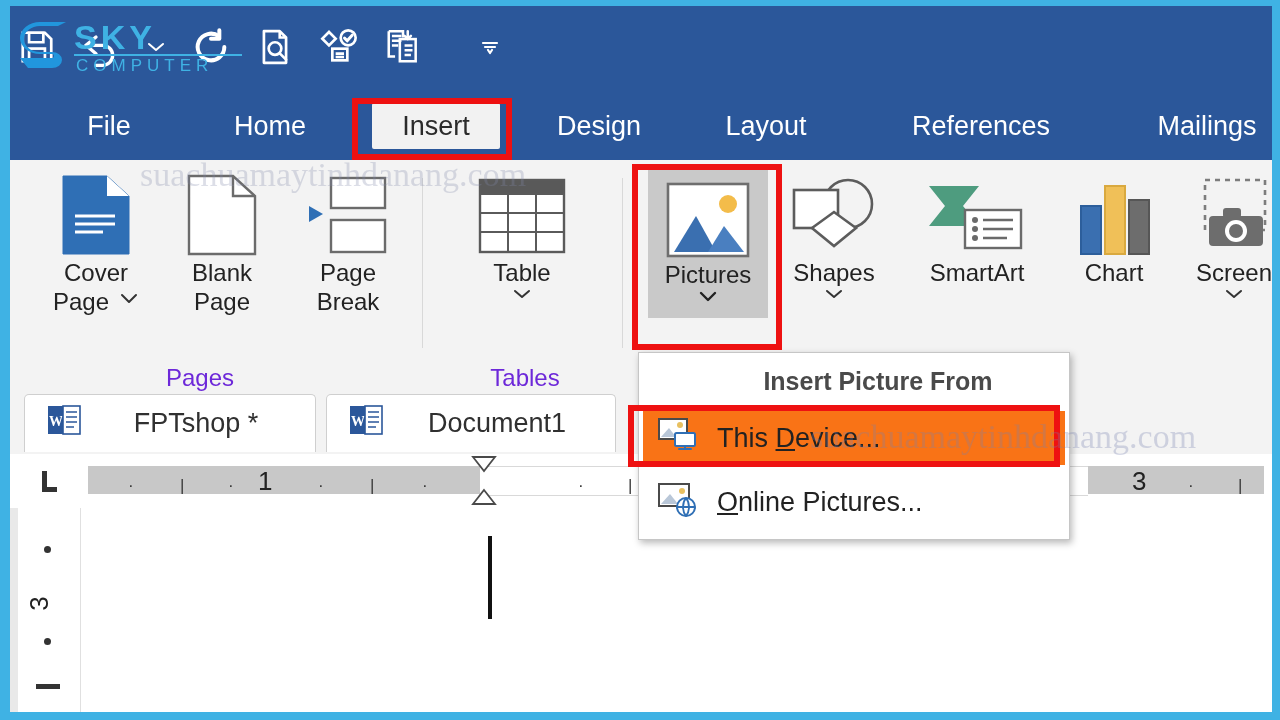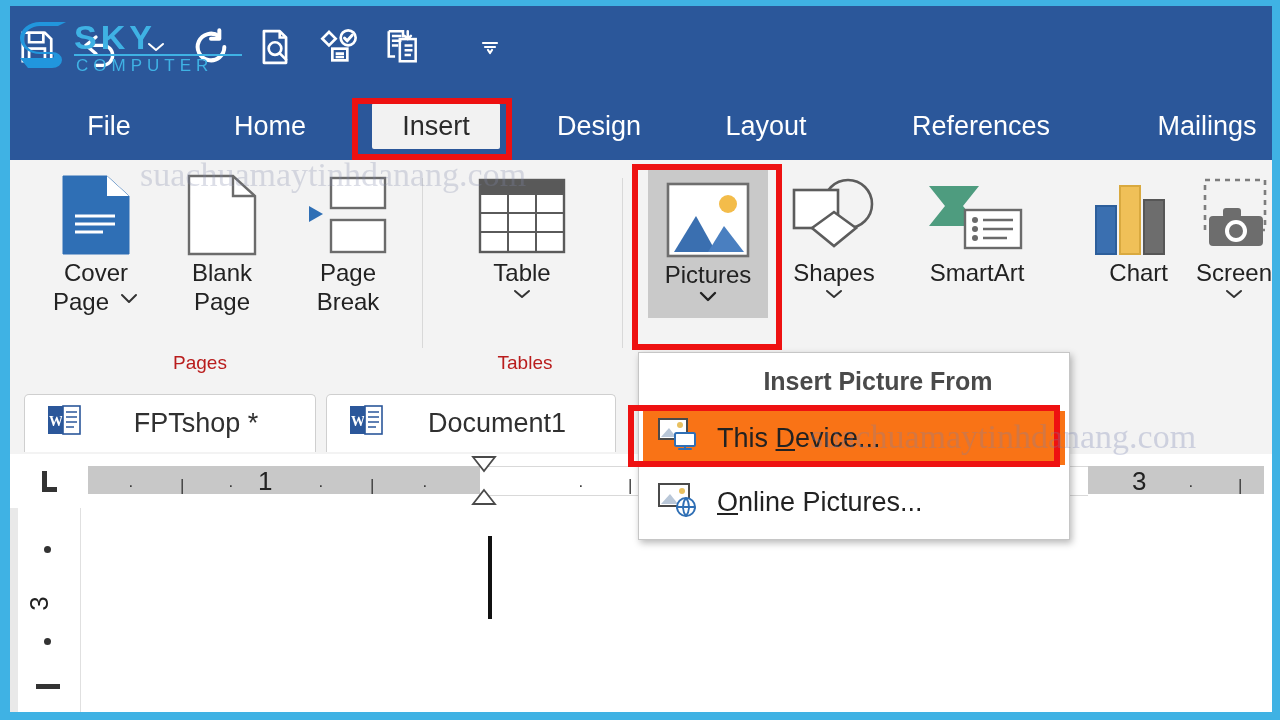--- a/index.html
+++ b/index.html
@@ -64,22 +64,22 @@
   .redbox{position:absolute;border:6px solid #ee1111;box-sizing:border-box;pointer-events:none;}
 
   
   .ribbon{
     position:absolute;left:0;top:154px;width:1262px;height:232px;
     background:#f3f3f3;border-bottom:1px solid #d2d2d2;
   }
   .rgroup{position:absolute;top:0;height:232px;}
   .rdiv{position:absolute;top:18px;width:1px;height:170px;background:#d8d8d8;}
   .glabel{
-    position:absolute;bottom:18px;width:100%;text-align:center;
-    font-size:19px;color:#b91c1c;
+    position:absolute;bottom:0;width:100%;text-align:center;
+    font-size:24px;color:#6d28d9;
   }
   .rbtn{
     position:absolute;top:10px;width:108px;
     display:flex;flex-direction:column;align-items:center;
   }
   .rbtn .ico{height:86px;display:flex;align-items:flex-end;justify-content:center;}
   .rbtn .lab{
     margin-top:4px;font-size:24px;color:#222;text-align:center;line-height:1.05;
     white-space:nowrap;
   }
@@ -370,21 +370,21 @@
                 <circle cx="50" cy="58" r="3"></circle>
             </g>
             <g stroke="#6a6a6a" stroke-width="2.4">
               <path d="M58 40h30M58 49h30M58 58h24"></path>
             </g>
           </svg>
         </span>
         <span class="lab">SmartArt</span>
       </div>
 
-      <div class="rbtn" style="left:430px;align-items:flex-end;">
+      <div class="rbtn" style="left:430px;">
         <span class="ico">
           <svg width="78" height="80" viewBox="0 0 78 80">
             <rect x="6" y="30" width="20" height="48" fill="#3a6fb0" stroke="#2c5e9b" stroke-width="2"></rect>
             <rect x="30" y="10" width="20" height="68" fill="#f0c058" stroke="#d9a93f" stroke-width="2"></rect>
             <rect x="54" y="24" width="20" height="54" fill="#6d6d6d" stroke="#565656" stroke-width="2"></rect>
           </svg>
         </span>
         <span class="lab">Chart</span>
       </div>
 

